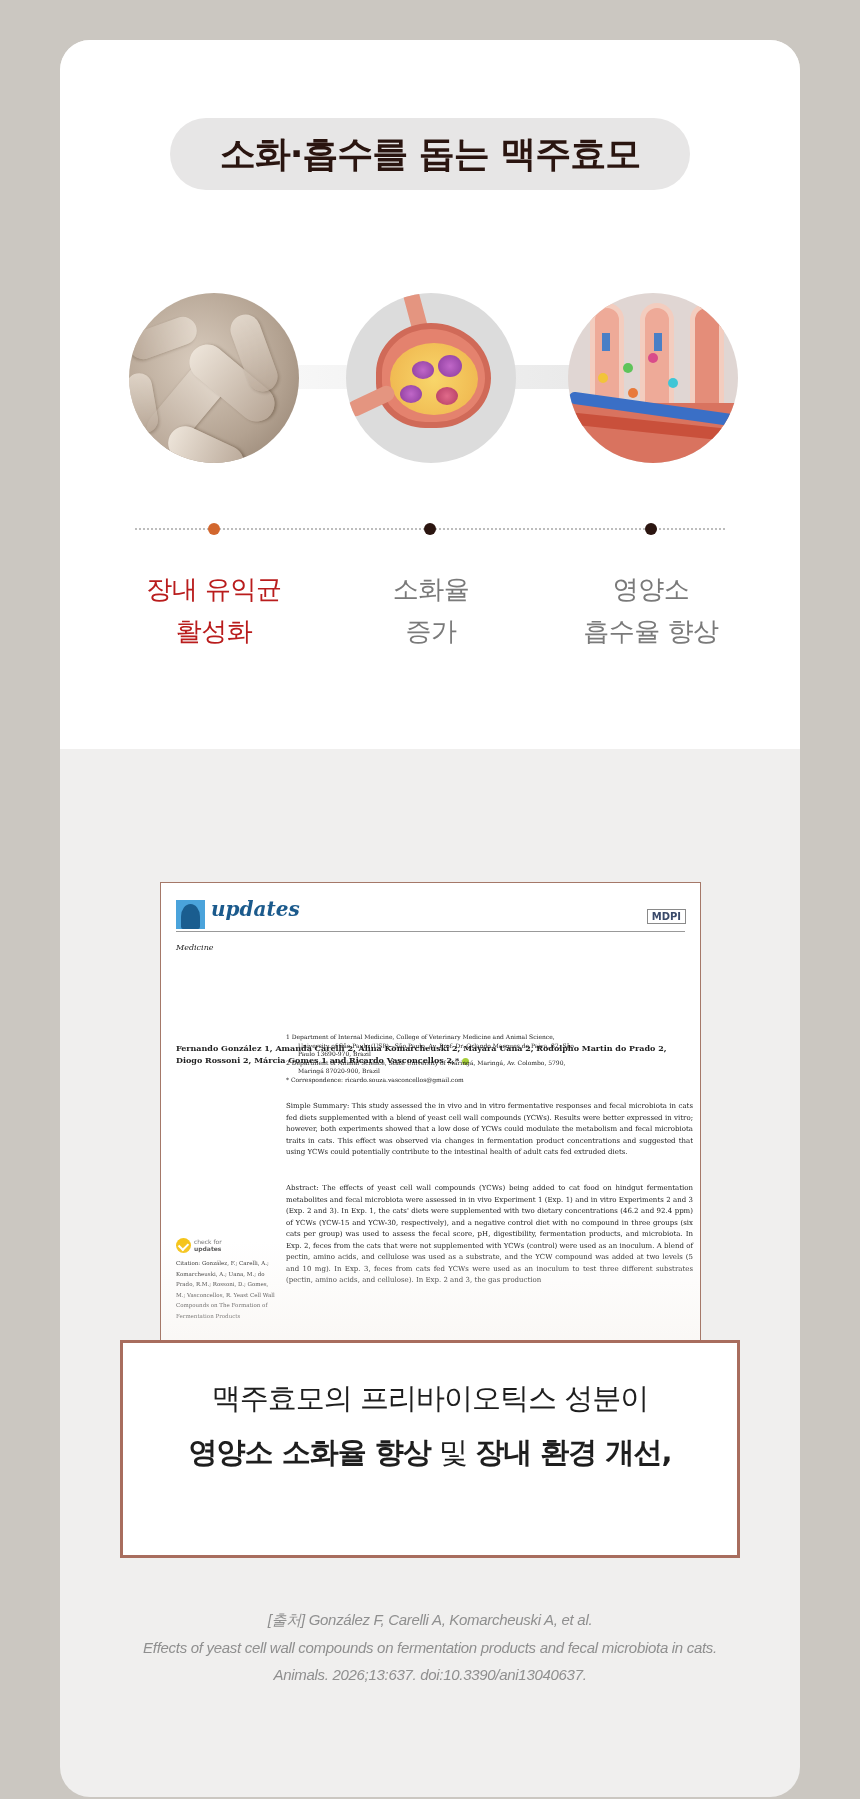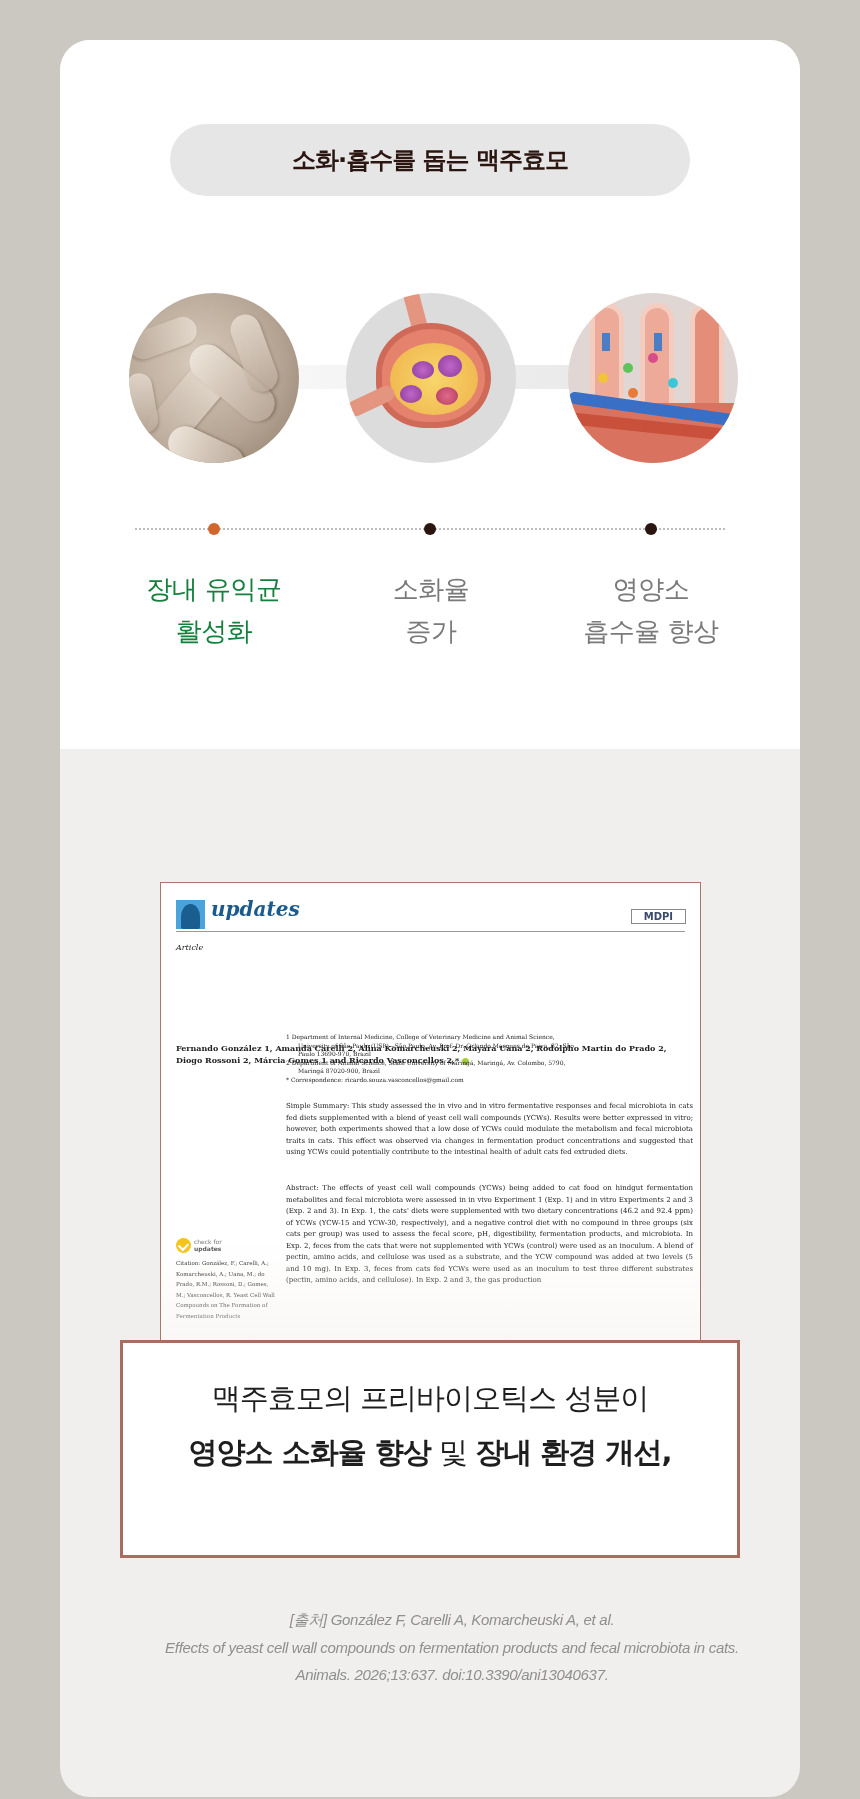--- a/index.html
+++ b/index.html
@@ -1,63 +1,63 @@
 <!DOCTYPE html>
 <html><head>
 <meta charset="utf-8">
 <style>
   * { box-sizing: border-box; margin: 0; padding: 0; }
   html, body { width: 860px; height: 1799px; background: #cbc7c1; overflow: hidden; }
   body { position: relative; font-family: "DejaVu Sans", sans-serif; }
   .card { position: absolute; left: 60px; top: 40px; width: 740px; height: 1757px; border-radius: 30px; overflow: hidden; background: #f0efee; }
   .top { position: absolute; left: 0; top: 0; width: 740px; height: 709px; background: #ffffff; }
-  .pill { position: absolute; left: 110px; top: 84px; width: 520px; height: 72px; border-radius: 36px; background: #e7e6e6; display: flex; align-items: center; justify-content: center; font-size: 24px; font-weight: bold; color: #2a1510; letter-spacing: -1px; }
+  .pill { position: absolute; left: 110px; top: 78px; width: 520px; height: 72px; border-radius: 36px; background: #e7e6e6; display: flex; align-items: center; justify-content: center; font-size: 36px; font-weight: bold; color: #2a1510; letter-spacing: -1px; }
   .arrow-band { position: absolute; left: 170px; top: 325px; width: 380px; height: 24px; background: linear-gradient(90deg, rgba(230,230,230,0.2), #e8e8e8); }
   .arrow-head { position: absolute; left: 548px; top: 316px; width: 0; height: 0; border-top: 21px solid transparent; border-bottom: 21px solid transparent; border-left: 22px solid #e4e4e4; }
   .circle { position: absolute; width: 170px; height: 170px; border-radius: 50%; top: 253px; overflow: hidden; }
   .c1 { left: 69px; background: radial-gradient(circle at 40% 40%, #d8cbbd, #b3a291 60%, #8e7c6b); }
   .c2 { left: 286px; background: #dcdcdc; }
   .c3 { left: 508px; background: #e0d6d3; }
   .rod { position: absolute; border-radius: 20px; background: linear-gradient(180deg, #ece3d8, #b9a898); box-shadow: 1px 2px 3px rgba(70,50,30,0.35); }
   .stomach { position: absolute; left: 30px; top: 30px; width: 115px; height: 105px; border-radius: 50% 55% 50% 45%; background: #e4826e; border: 6px solid #d06a58; }
   .stomach-in { position: absolute; left: 8px; top: 14px; width: 88px; height: 72px; border-radius: 50%; background: radial-gradient(circle, #f8d66a, #eeb24b); }
   .blob { position: absolute; width: 22px; height: 18px; border-radius: 50%; background: radial-gradient(circle, #c067c8, #8a3b9c); }
   .villus { position: absolute; top: 10px; width: 34px; height: 110px; border-radius: 17px 17px 0 0; background: #eeaa98; border: 5px solid #f3cdbf; }
   .vessel { position: absolute; left: 0; width: 170px; height: 12px; border-radius: 6px; }
   .ball { position: absolute; width: 10px; height: 10px; border-radius: 50%; }
   .timeline { position: absolute; left: 75px; top: 488px; width: 590px; height: 0; border-top: 2px dotted #bdbdbd; }
   .dot { position: absolute; top: 483px; width: 12px; height: 12px; border-radius: 50%; background: #2b1510; }
   .dot.active { background: #d2672e; }
   .label { position: absolute; top: 528px; width: 220px; text-align: center; font-size: 26px; line-height: 42px; color: #7a7a7a; letter-spacing: -0.5px; }
-  .label.active { color: #15803d; }
+  .label.active { color: #b91c1c; }
   .paper { position: absolute; left: 100px; top: 842px; width: 541px; height: 520px; background: #ffffff; border: 1px solid #a57868; overflow: hidden; font-family: "DejaVu Serif", serif; color: #222; }
   .paper-fade { position: absolute; left: 0; bottom: 0; width: 100%; height: 160px; background: linear-gradient(180deg, rgba(255,255,255,0), rgba(246,242,238,0.9)); }
   .jlogo { position: absolute; left: 15px; top: 17px; width: 29px; height: 29px; background: #4aa3db; }
   .jlogo:after { content: ""; position: absolute; left: 5px; top: 4px; width: 19px; height: 25px; border-radius: 50% 50% 10% 10%; background: #1a5d8f; }
   .jname { position: absolute; left: 50px; top: 14px; font-size: 20px; font-style: italic; font-weight: bold; color: #1b5a8c; }
-  .mdpi { position: absolute; right: 14px; top: 26px; font-family: "DejaVu Sans", sans-serif; font-size: 10px; font-weight: bold; color: #3a4a6a; border: 1px solid #8a8a8a; padding: 1px 12px; }
+  .mdpi { position: absolute; right: 14px; top: 26px; font-family: "DejaVu Sans", sans-serif; font-size: 10px; font-weight: bold; color: #3a4a6a; border: 1px solid #8a8a8a; padding: 1px 4px; }
   .rule { position: absolute; left: 15px; top: 48px; width: 509px; border-top: 1px solid #999; }
   .art { position: absolute; left: 15px; top: 60px; font-size: 8px; font-style: italic; }
   .ptitle { position: absolute; left: 15px; top: 72px; width: 515px; font-size: 14px; line-height: 17px; font-weight: bold; letter-spacing: -0.4px; }
   .authors { position: absolute; left: 15px; top: 115px; width: 515px; font-size: 8px; line-height: 12px; font-weight: bold; margin-top: 44px; }
   .orcid { display: inline-block; width: 7px; height: 7px; border-radius: 50%; background: #a6ce39; vertical-align: middle; }
   .affil { position: absolute; left: 125px; top: 150px; width: 290px; font-size: 6px; line-height: 8.5px; }
   .affil div { padding-left: 12px; text-indent: -12px; }
   .summary { position: absolute; left: 125px; top: 218px; width: 407px; font-size: 7px; line-height: 11.5px; text-align: justify; }
   .abstract { position: absolute; left: 125px; top: 300px; width: 407px; font-size: 7px; line-height: 11.5px; text-align: justify; }
   .check { position: absolute; left: 15px; top: 355px; width: 100px; }
   .check-icon { position: absolute; left: 0; top: 0; width: 15px; height: 15px; border-radius: 50%; background: #f5c41a; }
   .check-icon:after { content: ""; position: absolute; left: 4px; top: 3px; width: 5px; height: 7px; border-right: 2px solid #fff; border-bottom: 2px solid #fff; transform: rotate(45deg); }
   .check-text { position: absolute; left: 18px; top: 0; font-family: "DejaVu Sans", sans-serif; font-size: 6px; line-height: 7px; color: #777; }
   .check-text b { color: #555; }
   .citation { position: absolute; left: 15px; top: 375px; width: 100px; font-size: 5.5px; line-height: 10.5px; }
   .summary-box { position: absolute; left: 60px; top: 1300px; width: 620px; height: 218px; background: #ffffff; border: 3px solid #a86d5e; text-align: center; padding-top: 28px; font-family: "DejaVu Sans", sans-serif; color: #1e1e1e; }
   .summary-box .l { font-size: 29px; line-height: 54px; letter-spacing: -1px; }
   .summary-box b { font-weight: bold; }
-  .cite { position: absolute; left: 0; top: 1566px; width: 740px; text-align: center; font-family: "Liberation Sans", sans-serif; font-style: italic; font-size: 15px; line-height: 27.5px; color: #8f8f8f; letter-spacing: -0.3px; margin-left: 22px; }
+  .cite { position: absolute; left: 0; top: 1566px; width: 740px; text-align: center; font-family: "Liberation Sans", sans-serif; font-style: italic; font-size: 15px; line-height: 27.5px; color: #8f8f8f; letter-spacing: -0.3px; }
 </style>
 </head>
 <body>
 
 <div class="card">
   <div class="top">
     <div class="pill">소화·흡수를 돕는 맥주효모</div>
 
     <div class="arrow-band"></div>
     <div class="arrow-head"></div>
@@ -117,21 +117,21 @@
       <div>소화율</div>
       <div>증가</div>
     </div>
   </div>
 
   <div class="paper">
     <div class="jlogo"></div>
     <div class="jname">updates</div>
     <div class="mdpi">MDPI</div>
     <div class="rule"></div>
-    <div class="art">Article</div>
+    <div class="art">Medicine</div>
     <div class="authors"><span>Fernando González 1, Amanda Carelli 2, Alina Komarcheuski 2, Mayara Uana 2, Rodolpho Martin do Prado 2, Diogo Rossoni 2, Márcia Gomes 1 and Ricardo Vasconcellos 2,*</span> <span class="orcid"></span></div>
     <div class="affil">
       <div>1   Department of Internal Medicine, College of Veterinary Medicine and Animal Science, University of São Paulo (USP)—São Paulo, Av. Prof. Dr. Orlando Marques de Paiva, 87, São Paulo 13690-970, Brazil</div>
       <div>2   Department of Animal Science, State University of Maringá, Maringá, Av. Colombo, 5790, Maringá 87020-900, Brazil</div>
       <div>*   Correspondence: ricardo.souza.vasconcellos@gmail.com</div>
     </div>
     <div class="summary">Simple Summary: This study assessed the in vivo and in vitro fermentative responses and fecal microbiota in cats fed diets supplemented with a blend of yeast cell wall compounds (YCWs). Results were better expressed in vitro; however, both experiments showed that a low dose of YCWs could modulate the metabolism and fecal microbiota traits in cats. This effect was observed via changes in fermentation product concentrations and suggested that using YCWs could potentially contribute to the intestinal health of adult cats fed extruded diets.</div>
     <div class="abstract">Abstract: The effects of yeast cell wall compounds (YCWs) being added to cat food on hindgut fermentation metabolites and fecal microbiota were assessed in in vivo Experiment 1 (Exp. 1) and in vitro Experiments 2 and 3 (Exp. 2 and 3). In Exp. 1, the cats' diets were supplemented with two dietary concentrations (46.2 and 92.4 ppm) of YCWs (YCW-15 and YCW-30, respectively), and a negative control diet with no compound in three groups (six cats per group) was used to assess the fecal score, pH, digestibility, fermentation products, and microbiota. In Exp. 2, feces from the cats that were not supplemented with YCWs (control) were used as an inoculum. A blend of pectin, amino acids, and cellulose was used as a substrate, and the YCW compound was added at two levels (5 and 10 mg). In Exp. 3, feces from cats fed YCWs were used as an inoculum to test three different substrates (pectin, amino acids, and cellulose). In Exp. 2 and 3, the gas production</div>
     <div class="check">
       <div class="check-icon"></div>

